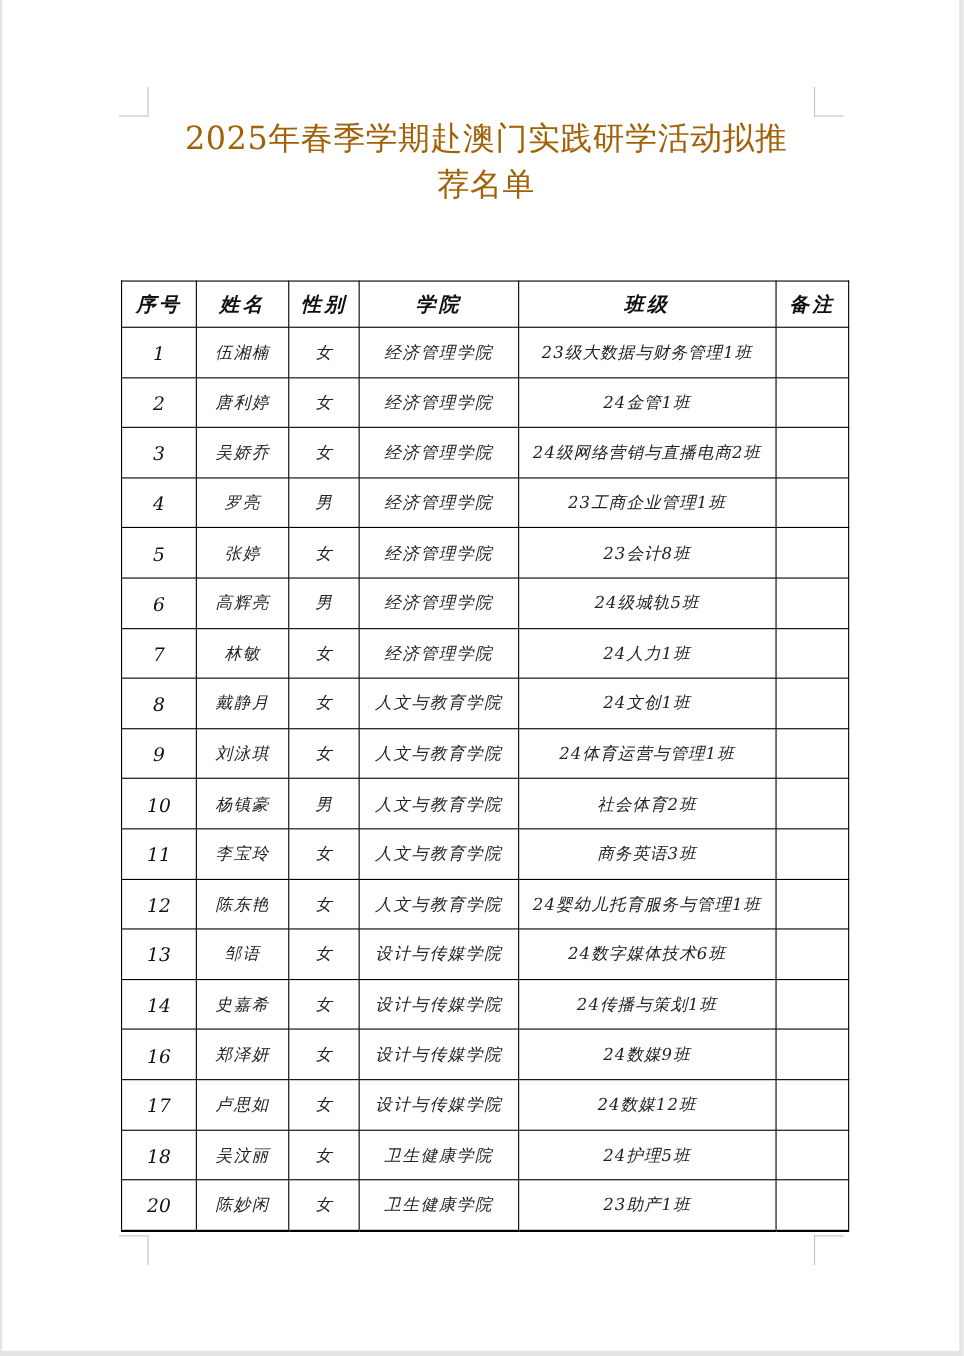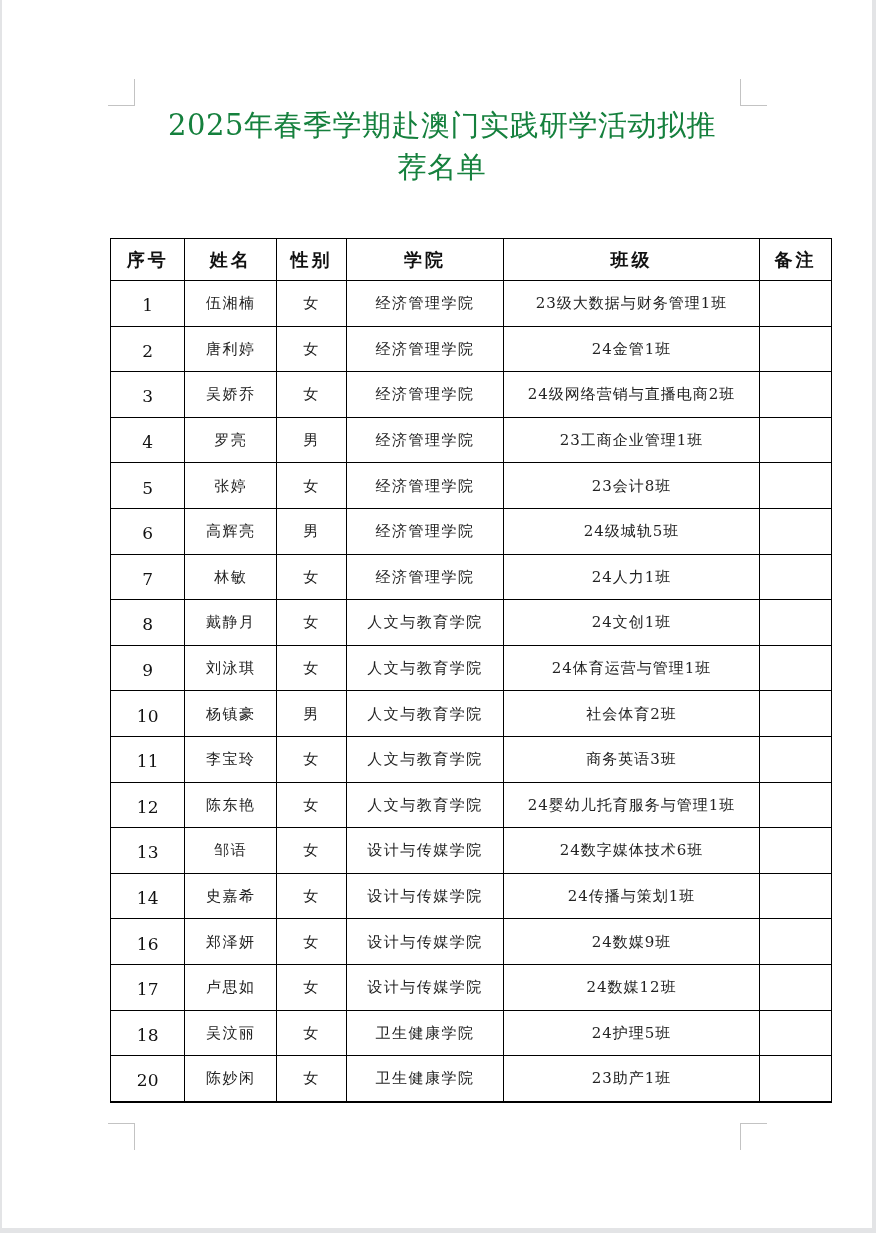--- a/index.html
+++ b/index.html
@@ -37,32 +37,33 @@
 
     .title {
       position: absolute;
       left: 110px;
       top: 104px;
       width: 664px;
       text-align: center;
       font-family: "DejaVu Serif", "Liberation Serif", serif;
       font-size: 29px;
       line-height: 42px;
-      color: #15803d;
+      color: #a16207;
       letter-spacing: 0.5px;
     }
 
     table.roster {
       position: absolute;
       left: 110px;
-      top: 238px;
+      top: 255px;
       border-collapse: collapse;
       table-layout: fixed;
-      width: 722px;
+      width: 662px;
       color: #222;
+      font-style: italic;
     }
     table.roster td, table.roster th {
       border: 1px solid #000;
       text-align: center;
       vertical-align: middle;
       padding: 0 2px;
       overflow: hidden;
     }
     table.roster th {
       height: 41px;

